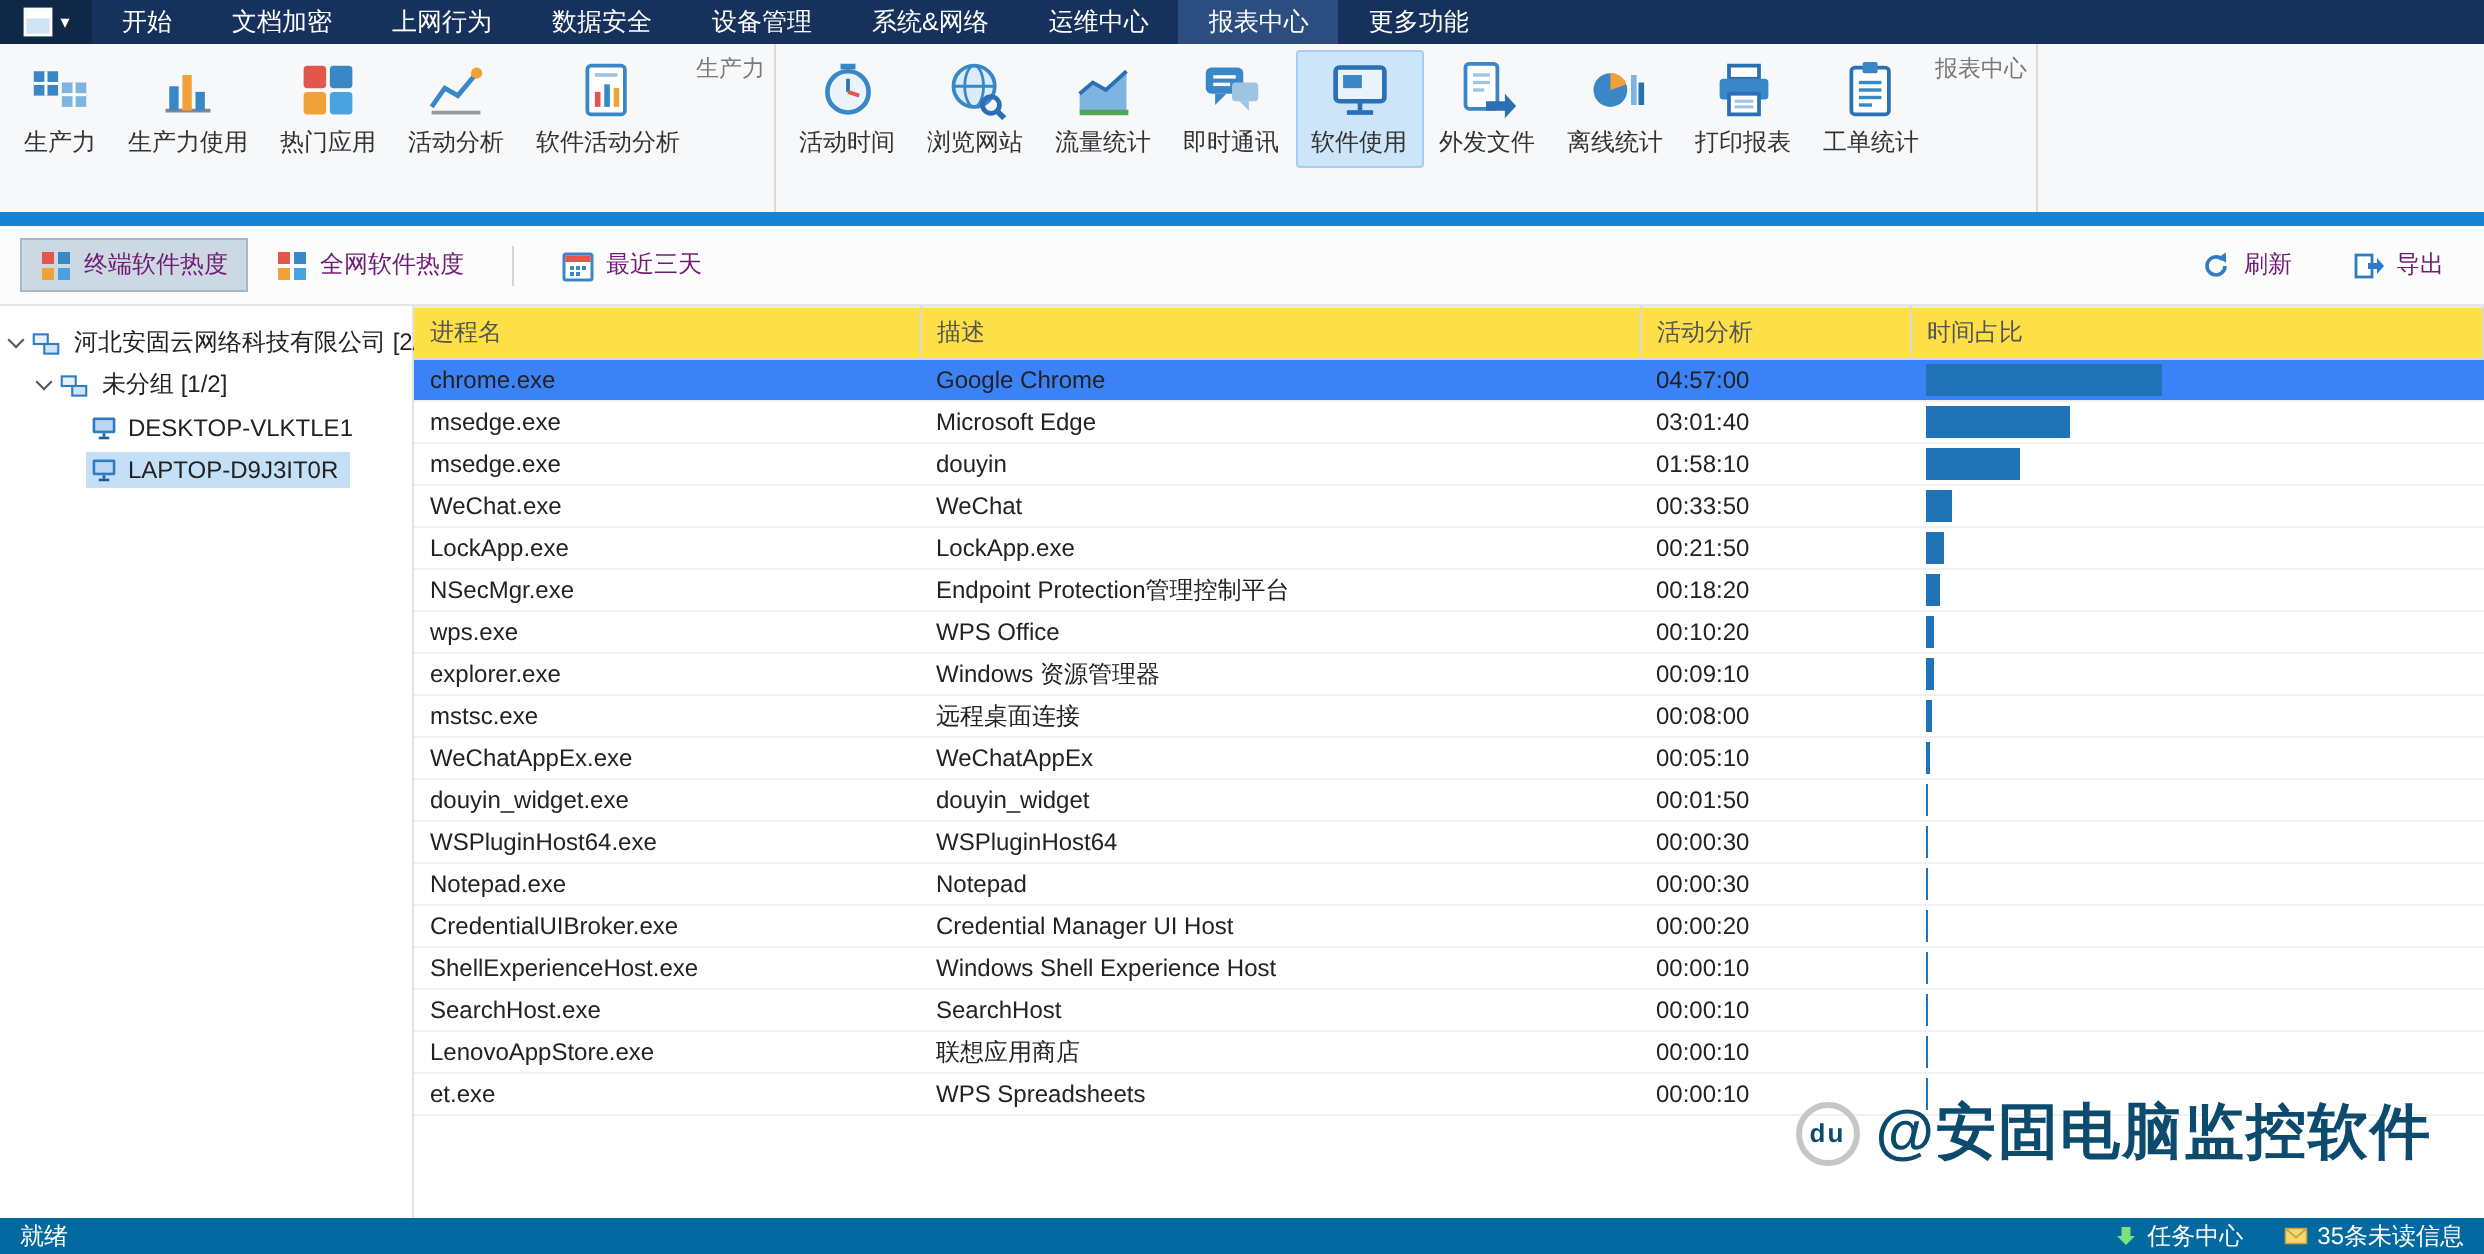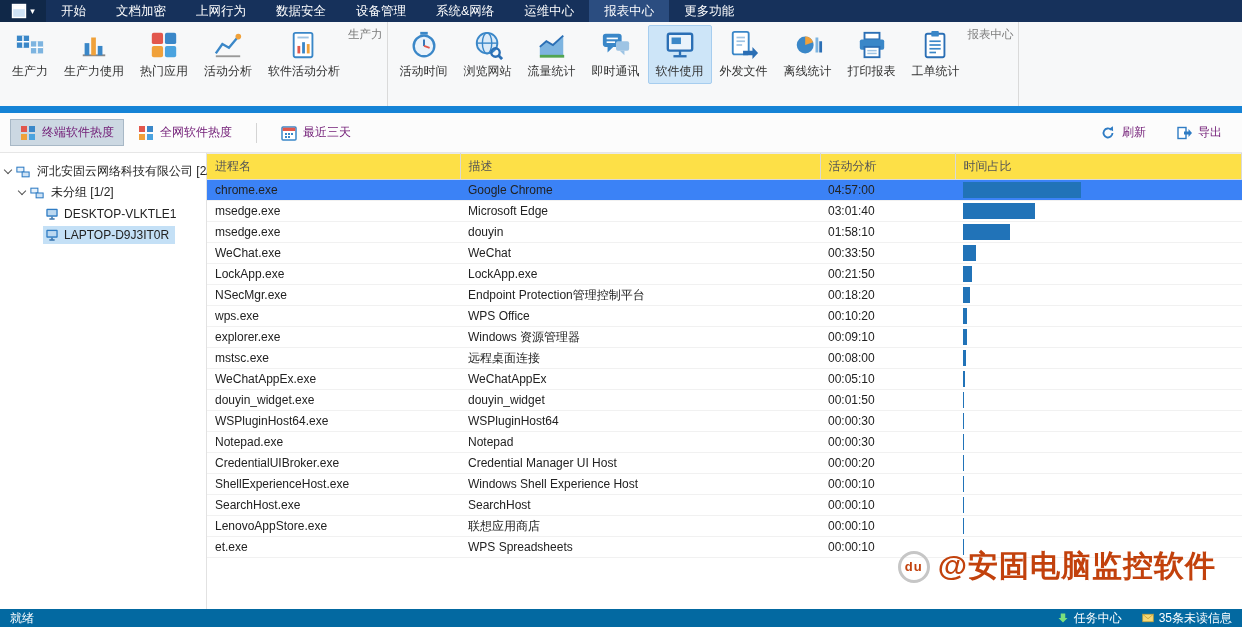--- a/index.html
+++ b/index.html
@@ -45,21 +45,21 @@
 .tree-node{display:inline-flex;align-items:center;gap:5px;padding:2px 6px 2px 2px}
 .tree-node.selected{background:#c4e0f6}
 .content{flex:1;min-width:0}
 .data-table{border-collapse:collapse;width:100%;table-layout:fixed}
 .data-table th{background:#fde047;border-right:1px solid #d9d9d9;border-bottom:1px solid #d9d9d9;border-top:1px solid #eaeaea;font-weight:400;text-align:left;padding:4px 8px;color:#555;height:22px;white-space:nowrap;overflow:hidden}
 .data-table td{padding:0 8px;height:21px;border-bottom:1px solid #f1f1f1;color:#222;white-space:nowrap;overflow:hidden}
 tr.selected td{background:#3b82f6}
 .bar-cell{padding-left:7px}
 .bar{height:16px;background:#2173b8}
 
-.watermark{position:absolute;right:26px;bottom:22px;display:flex;align-items:center;gap:8px;color:#c2410c;font-size:30px;font-weight:700;letter-spacing:1px;pointer-events:none}
+.watermark{position:absolute;right:26px;bottom:22px;display:flex;align-items:center;gap:8px;color:#0c4a6e;font-size:30px;font-weight:700;letter-spacing:1px;pointer-events:none}
 .wm-logo{width:32px;height:32px;border:3px solid #c6c6c6;border-radius:50%;display:flex;align-items:center;justify-content:center;font-size:13px;font-weight:700;flex:0 0 auto}
 
 .statusbar{height:18px;background:#0369a1;color:#fff;display:flex;align-items:center;padding:0 10px;flex:0 0 auto;font-size:12px}
 .status-right{margin-left:auto;display:flex;gap:20px;align-items:center}
 .status-item{display:inline-flex;align-items:center;gap:5px}
 </style>
 </head>
 <body>
 
 <div class="app">

